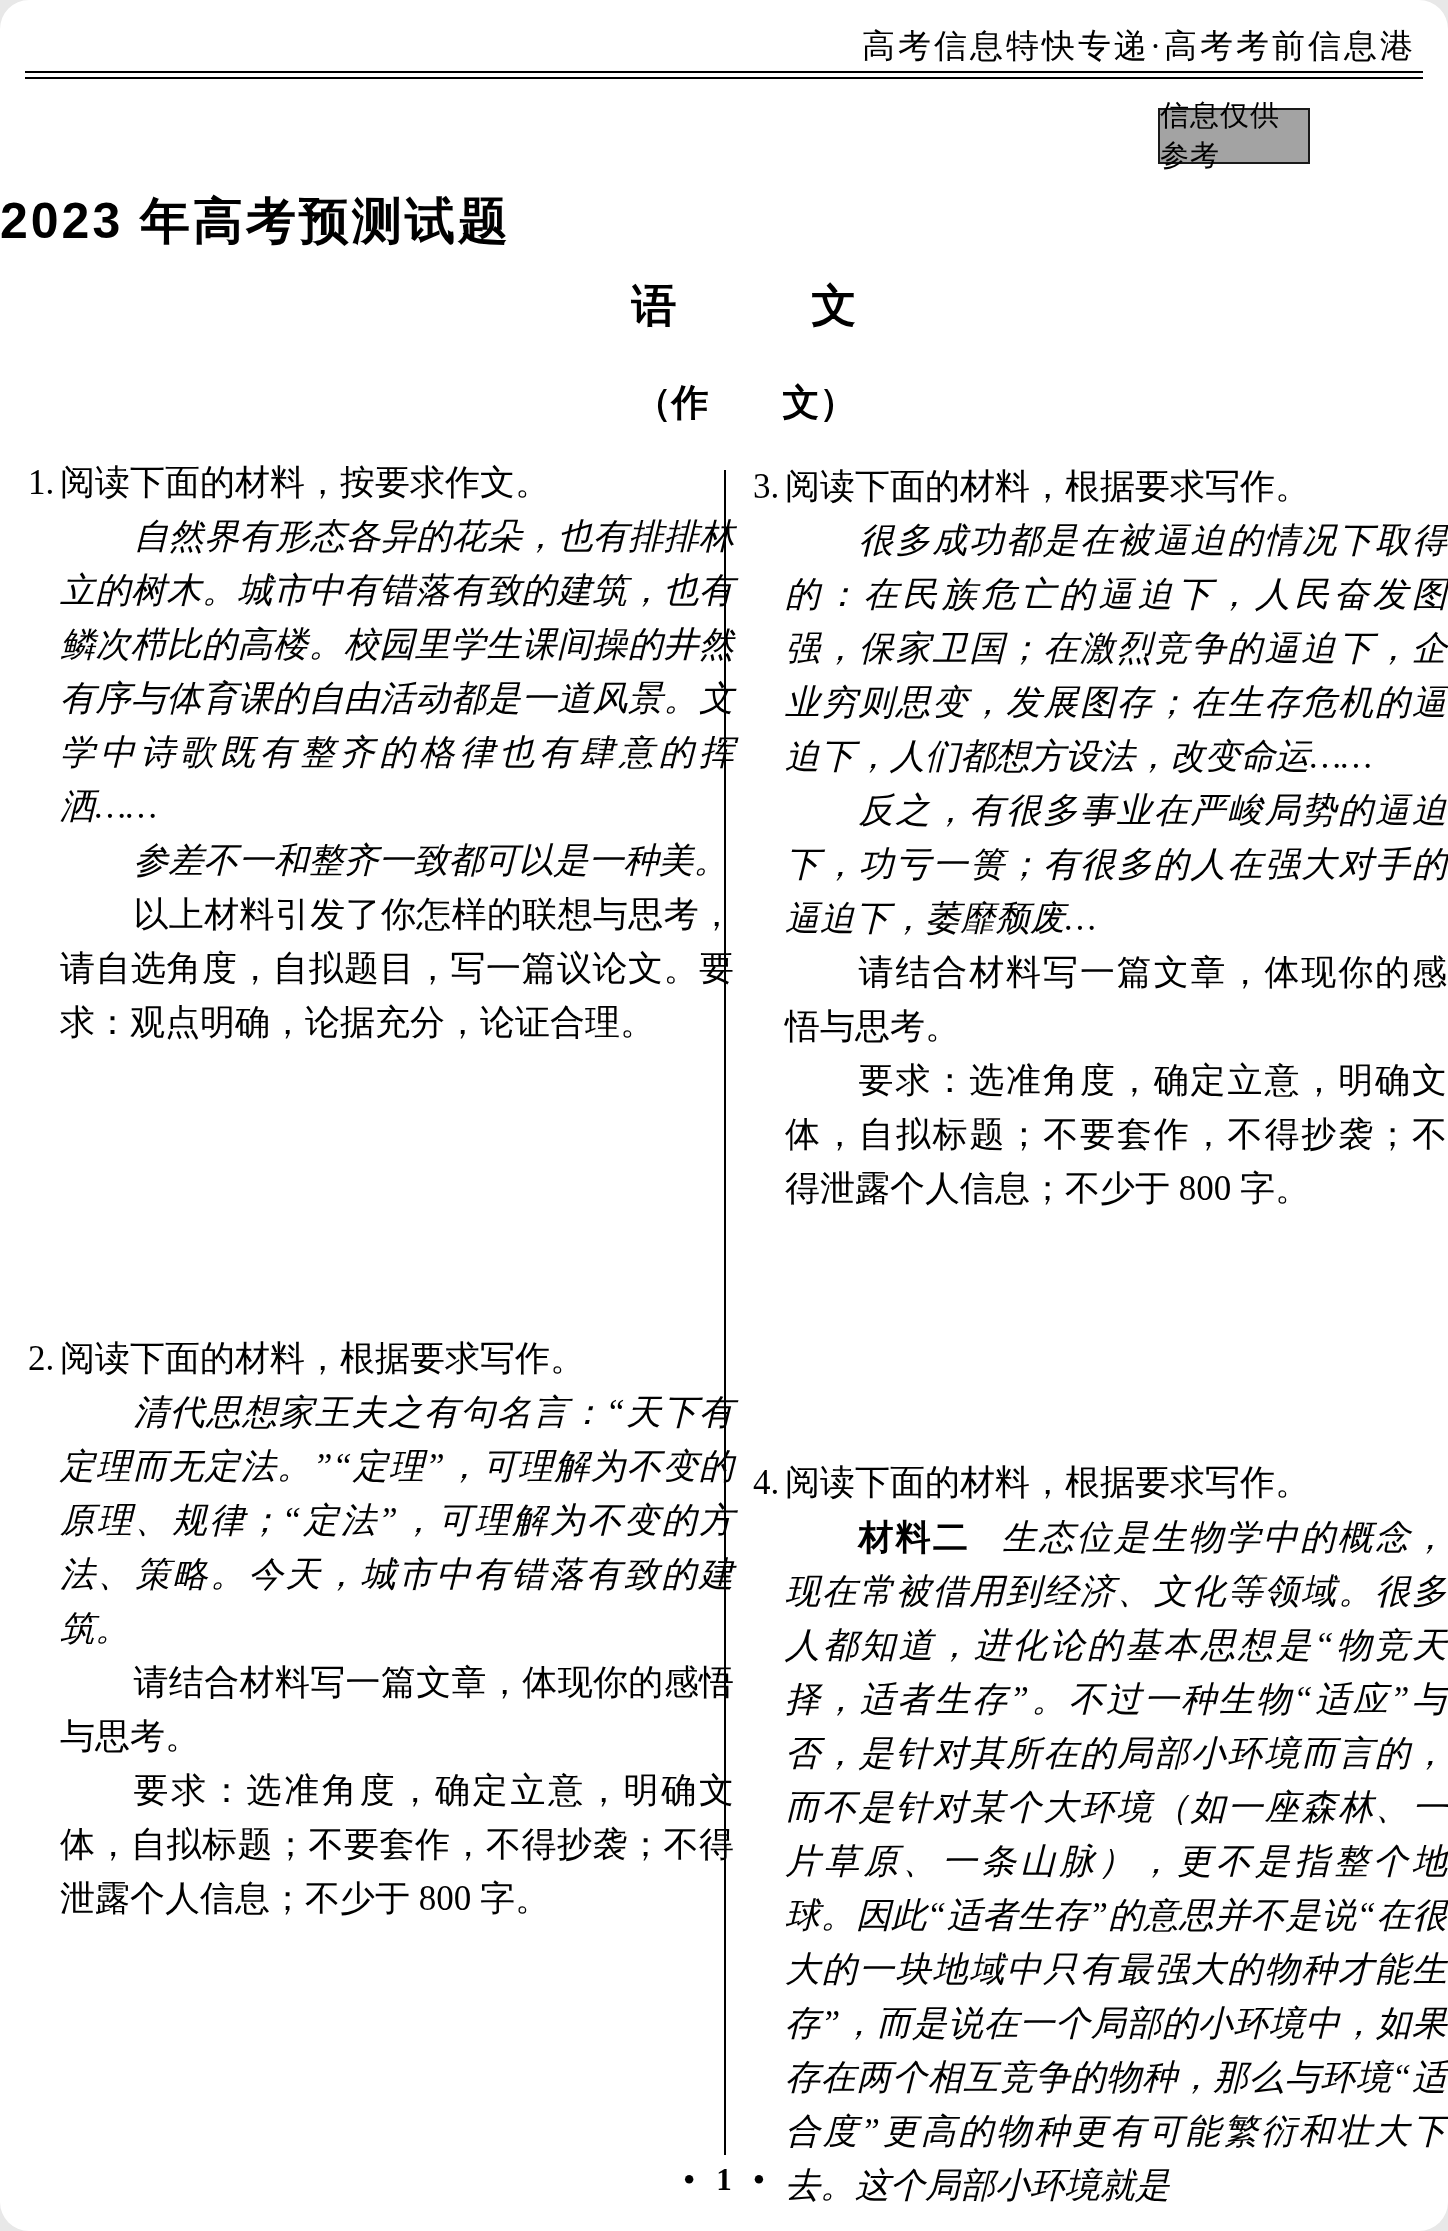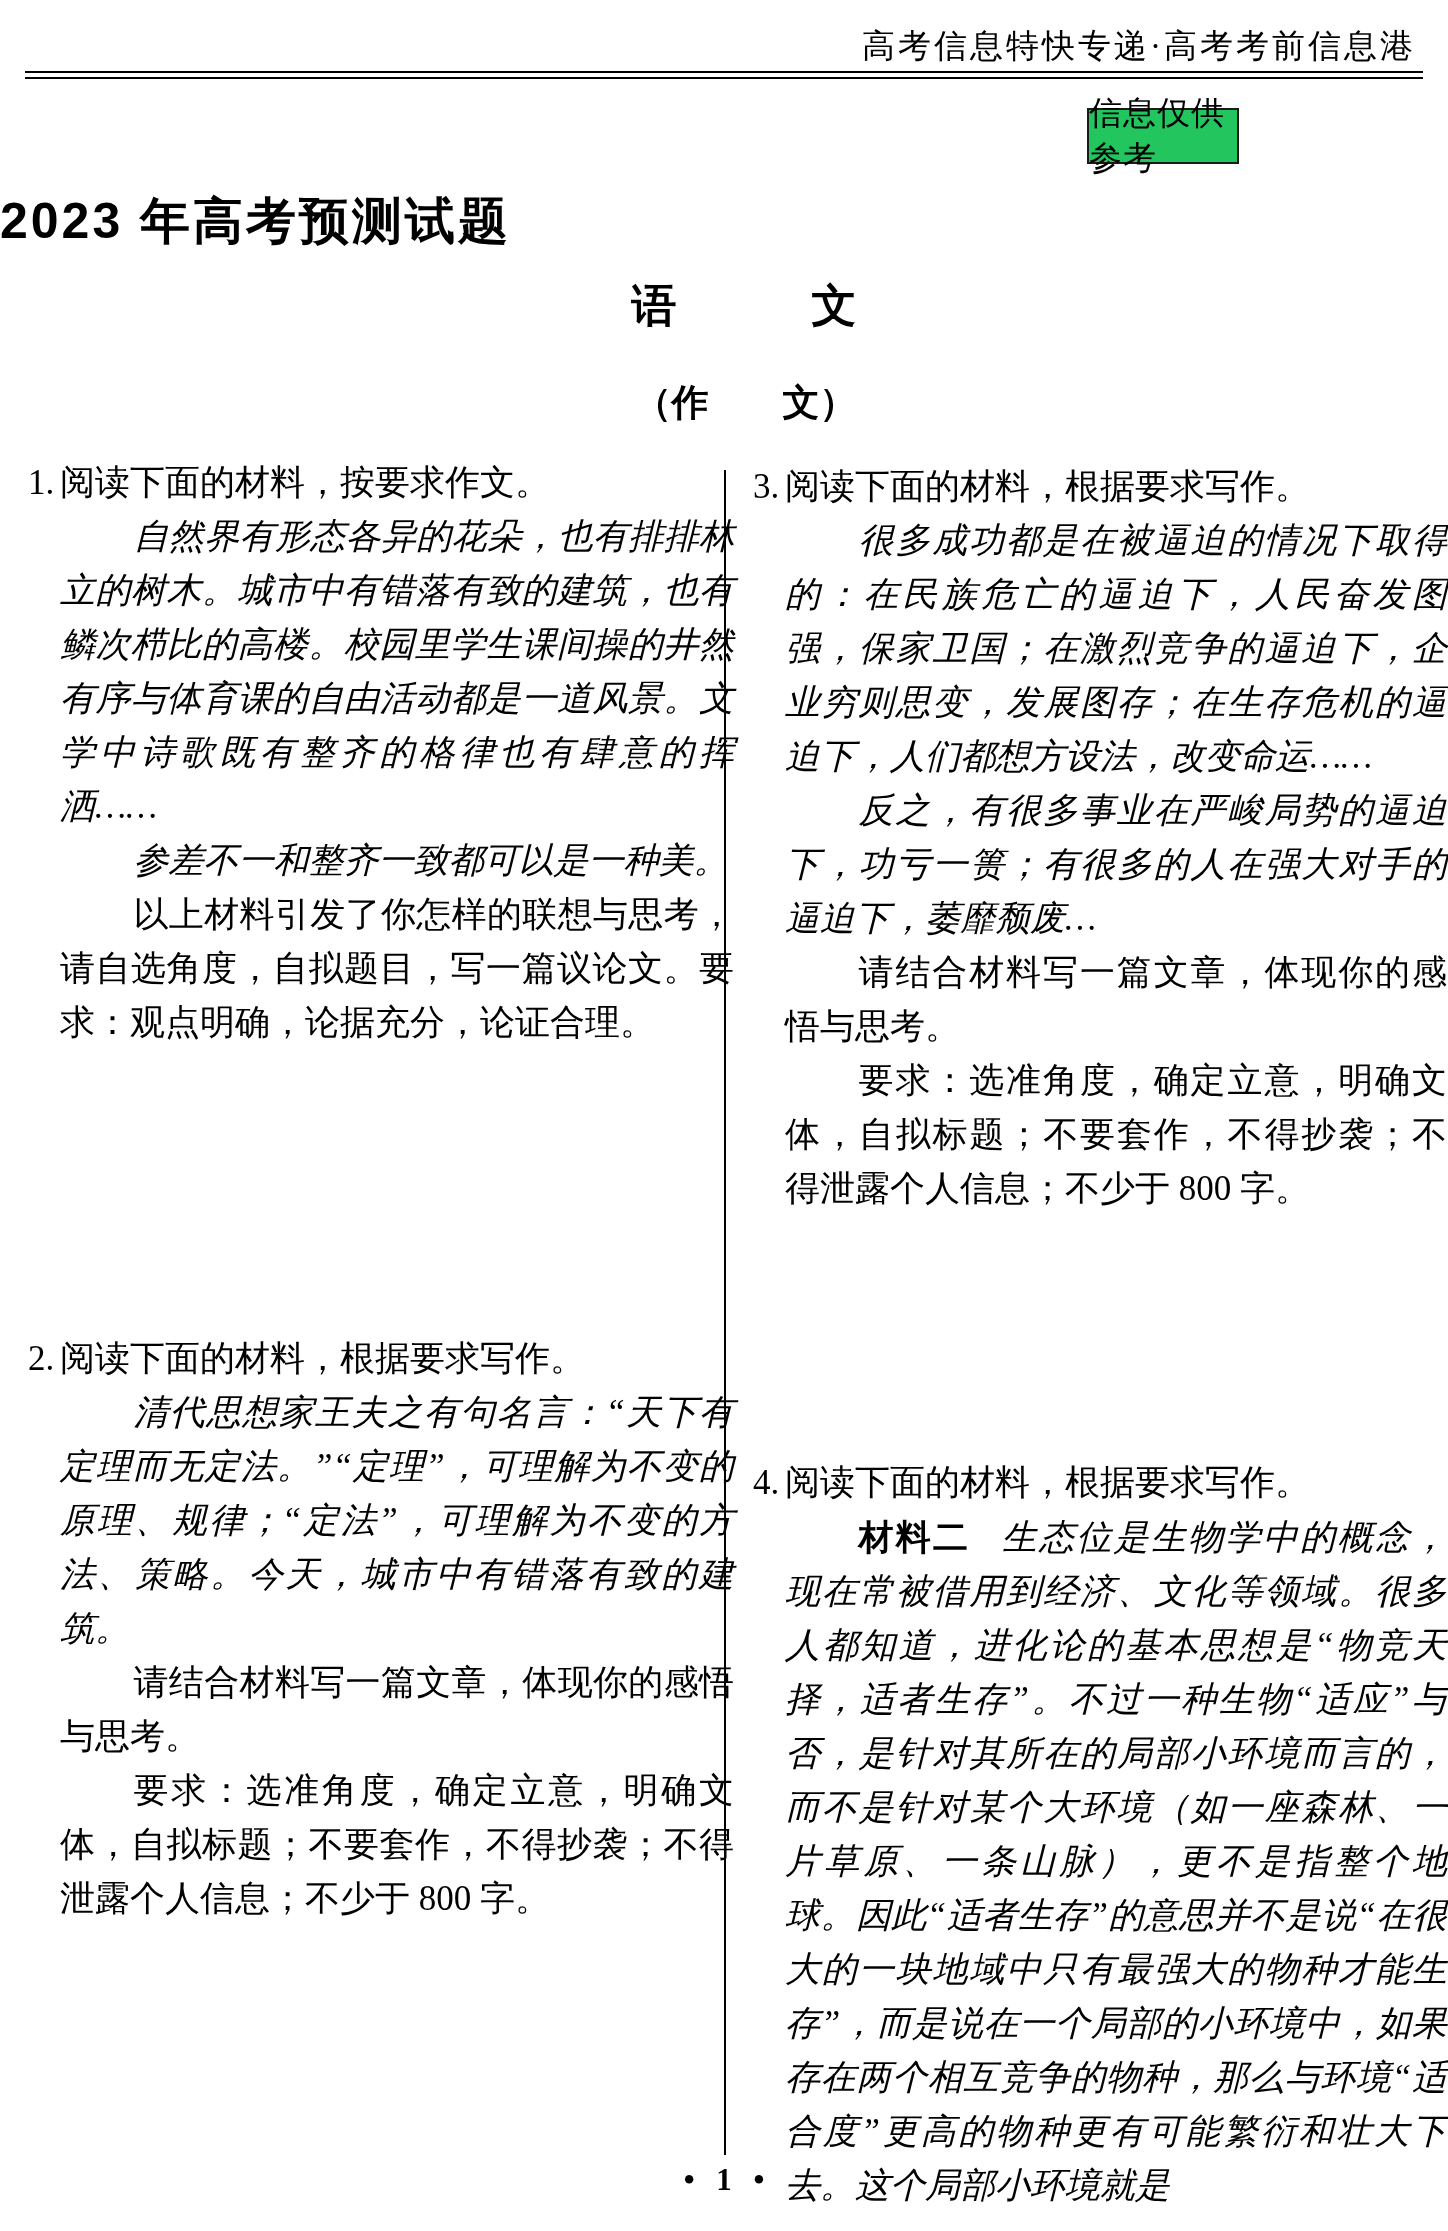--- a/index.html
+++ b/index.html
@@ -1,36 +1,37 @@
 <!DOCTYPE html>
 <html><head>
 <meta charset="utf-8">
 <style>
   html,body { margin:0; padding:0; background:#e8e8e8; }
   .page {
     position:relative; width:1448px; height:2231px; margin:0 auto;
     background:#ffffff; color:#000;
     font-family:"Liberation Serif","DejaVu Serif",serif;
     overflow:hidden;
+    border-radius:29px;
   }
   
   .masthead {
     position:absolute; top:24px; right:32px;
     font-size:33px; letter-spacing:3px; white-space:nowrap;
     font-family:"Liberation Serif","DejaVu Serif",serif;
   }
   .double-rule {
     position:absolute; top:71px; left:25px; right:25px; height:4px;
     border-top:2.5px solid #000; border-bottom:2px solid #000;
   }
   .notice-box {
-    position:absolute; top:108px; left:1087px; width:148px; height:52px;
-    background:#22c55e; border:2.5px solid #1a1a1a;
+    position:absolute; top:108px; left:1158px; width:148px; height:52px;
+    background:#a3a3a3; border:2.5px solid #1a1a1a;
     display:flex; align-items:center; justify-content:center;
-    font-size:33px; letter-spacing:1px;
+    font-size:29px; letter-spacing:1px;
   }
   
   .doc-title {
     position:absolute; top:188px; left:0; right:0; text-align:left;
     font-size:50px; font-weight:bold; letter-spacing:3px;
     font-family:"Liberation Sans","DejaVu Sans",sans-serif;
   }
   .subject-title {
     position:absolute; top:276px; left:0; right:0; text-align:center;
     font-size:45px; font-weight:bold;

